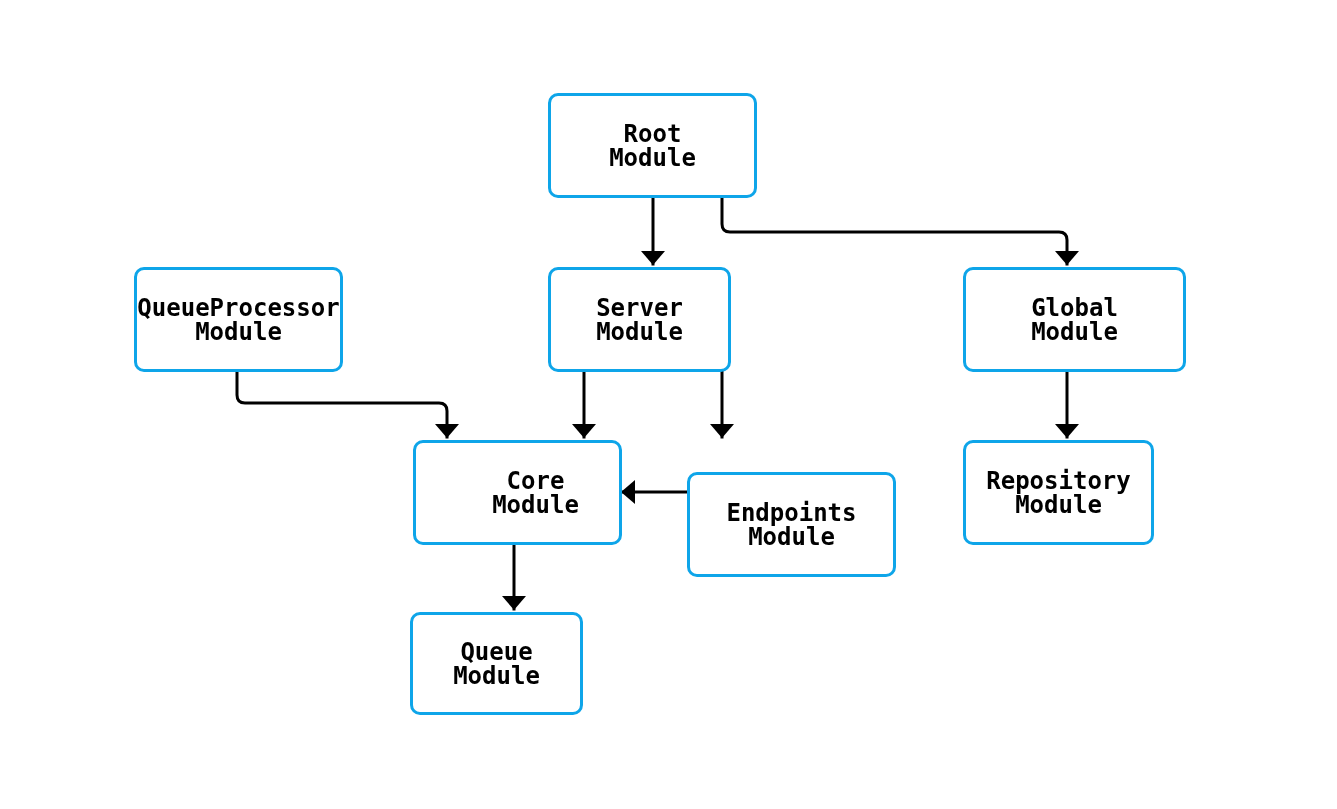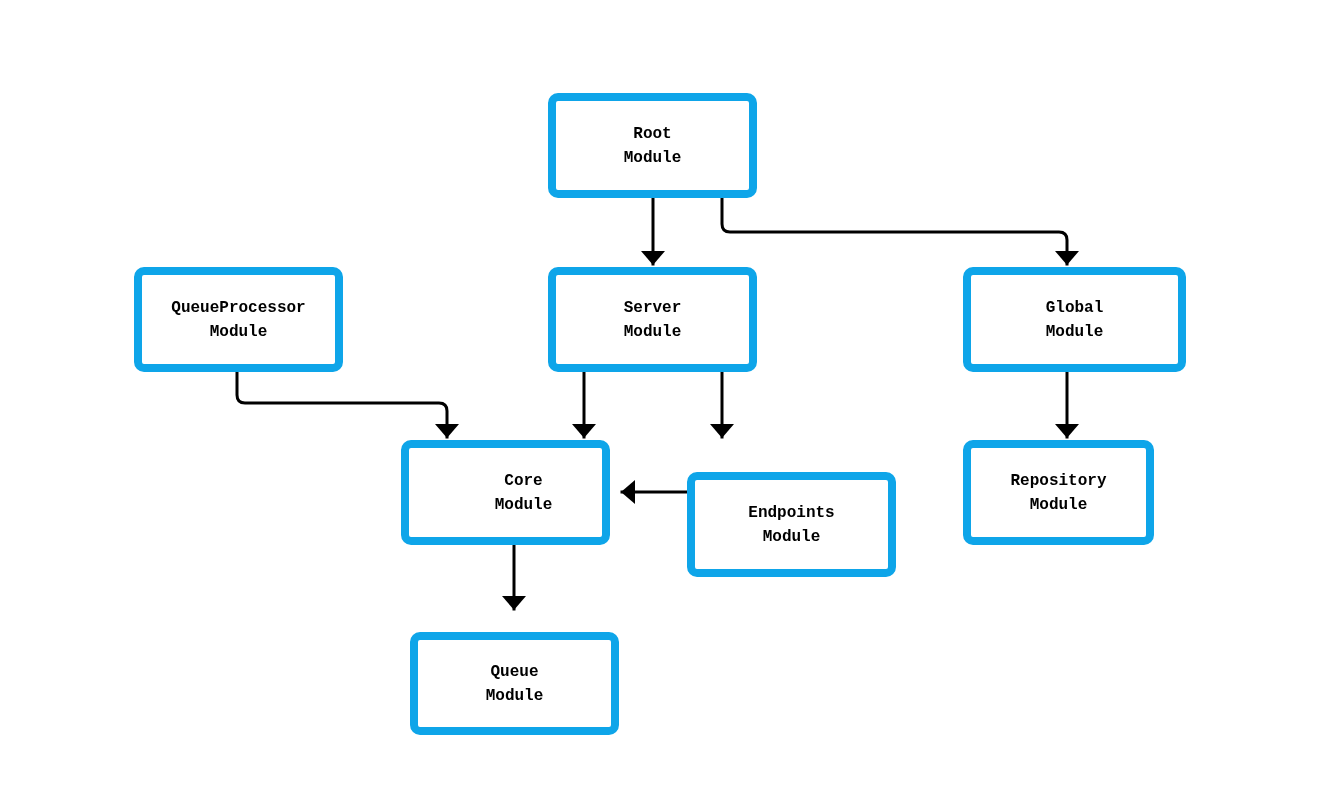--- a/index.html
+++ b/index.html
@@ -25,32 +25,31 @@
   #edge-layer path.edge {
     fill: none;
     stroke: #000000;
     stroke-width: 3;
     stroke-linecap: square;
   }
   .node {
     position: absolute;
     box-sizing: border-box;
     background: #ffffff;
-    border: 8px solid #0ea5e9;
+    border: 3px solid #0ea5e9;
     border-radius: 10px;
     display: flex;
     flex-direction: column;
     align-items: center;
     justify-content: center;
     text-align: center;
     color: #000000;
     font-weight: bold;
-    font-size: 16px;
+    font-size: 24px;
     line-height: 24px;
-    font-family: Liberation Mono, monospace;
   }
   .node .line {
     display: block;
     white-space: nowrap;
   }
 </style>
 </head>
 <body>
 
 <div class="stage">
@@ -74,43 +73,43 @@
   <div class="node" style="left: 548px; top: 93px; width: 209px; height: 105px;">
     <span class="line">Root</span>
     <span class="line">Module</span>
   </div>
 
   <div class="node" style="left: 134px; top: 267px; width: 209px; height: 105px;">
     <span class="line">QueueProcessor</span>
     <span class="line">Module</span>
   </div>
 
-  <div class="node" style="left: 548px; top: 267px; width: 209px; height: 105px;">
+  <div class="node" style="left: 548px; top: 267px; width: 183px; height: 105px;">
     <span class="line">Server</span>
     <span class="line">Module</span>
   </div>
 
   <div class="node" style="left: 963px; top: 267px; width: 223px; height: 105px;">
     <span class="line">Global</span>
     <span class="line">Module</span>
   </div>
 
-  <div class="node" style="left: 401px; top: 440px; width: 209px; height: 105px; padding-left: 36px;">
+  <div class="node" style="left: 413px; top: 440px; width: 209px; height: 105px; padding-left: 36px;">
     <span class="line">Core</span>
     <span class="line">Module</span>
   </div>
 
   <div class="node" style="left: 687px; top: 440px; width: 209px; height: 105px; margin-top: 32px;">
     <span class="line">Endpoints</span>
     <span class="line">Module</span>
   </div>
 
   <div class="node" style="left: 963px; top: 440px; width: 191px; height: 105px;">
     <span class="line">Repository</span>
     <span class="line">Module</span>
   </div>
 
-  <div class="node" style="left: 410px; top: 612px; width: 209px; height: 103px; margin-top: 20px;">
+  <div class="node" style="left: 410px; top: 612px; width: 173px; height: 103px;">
     <span class="line">Queue</span>
     <span class="line">Module</span>
   </div>
 
 </div>
 
 </body></html>

